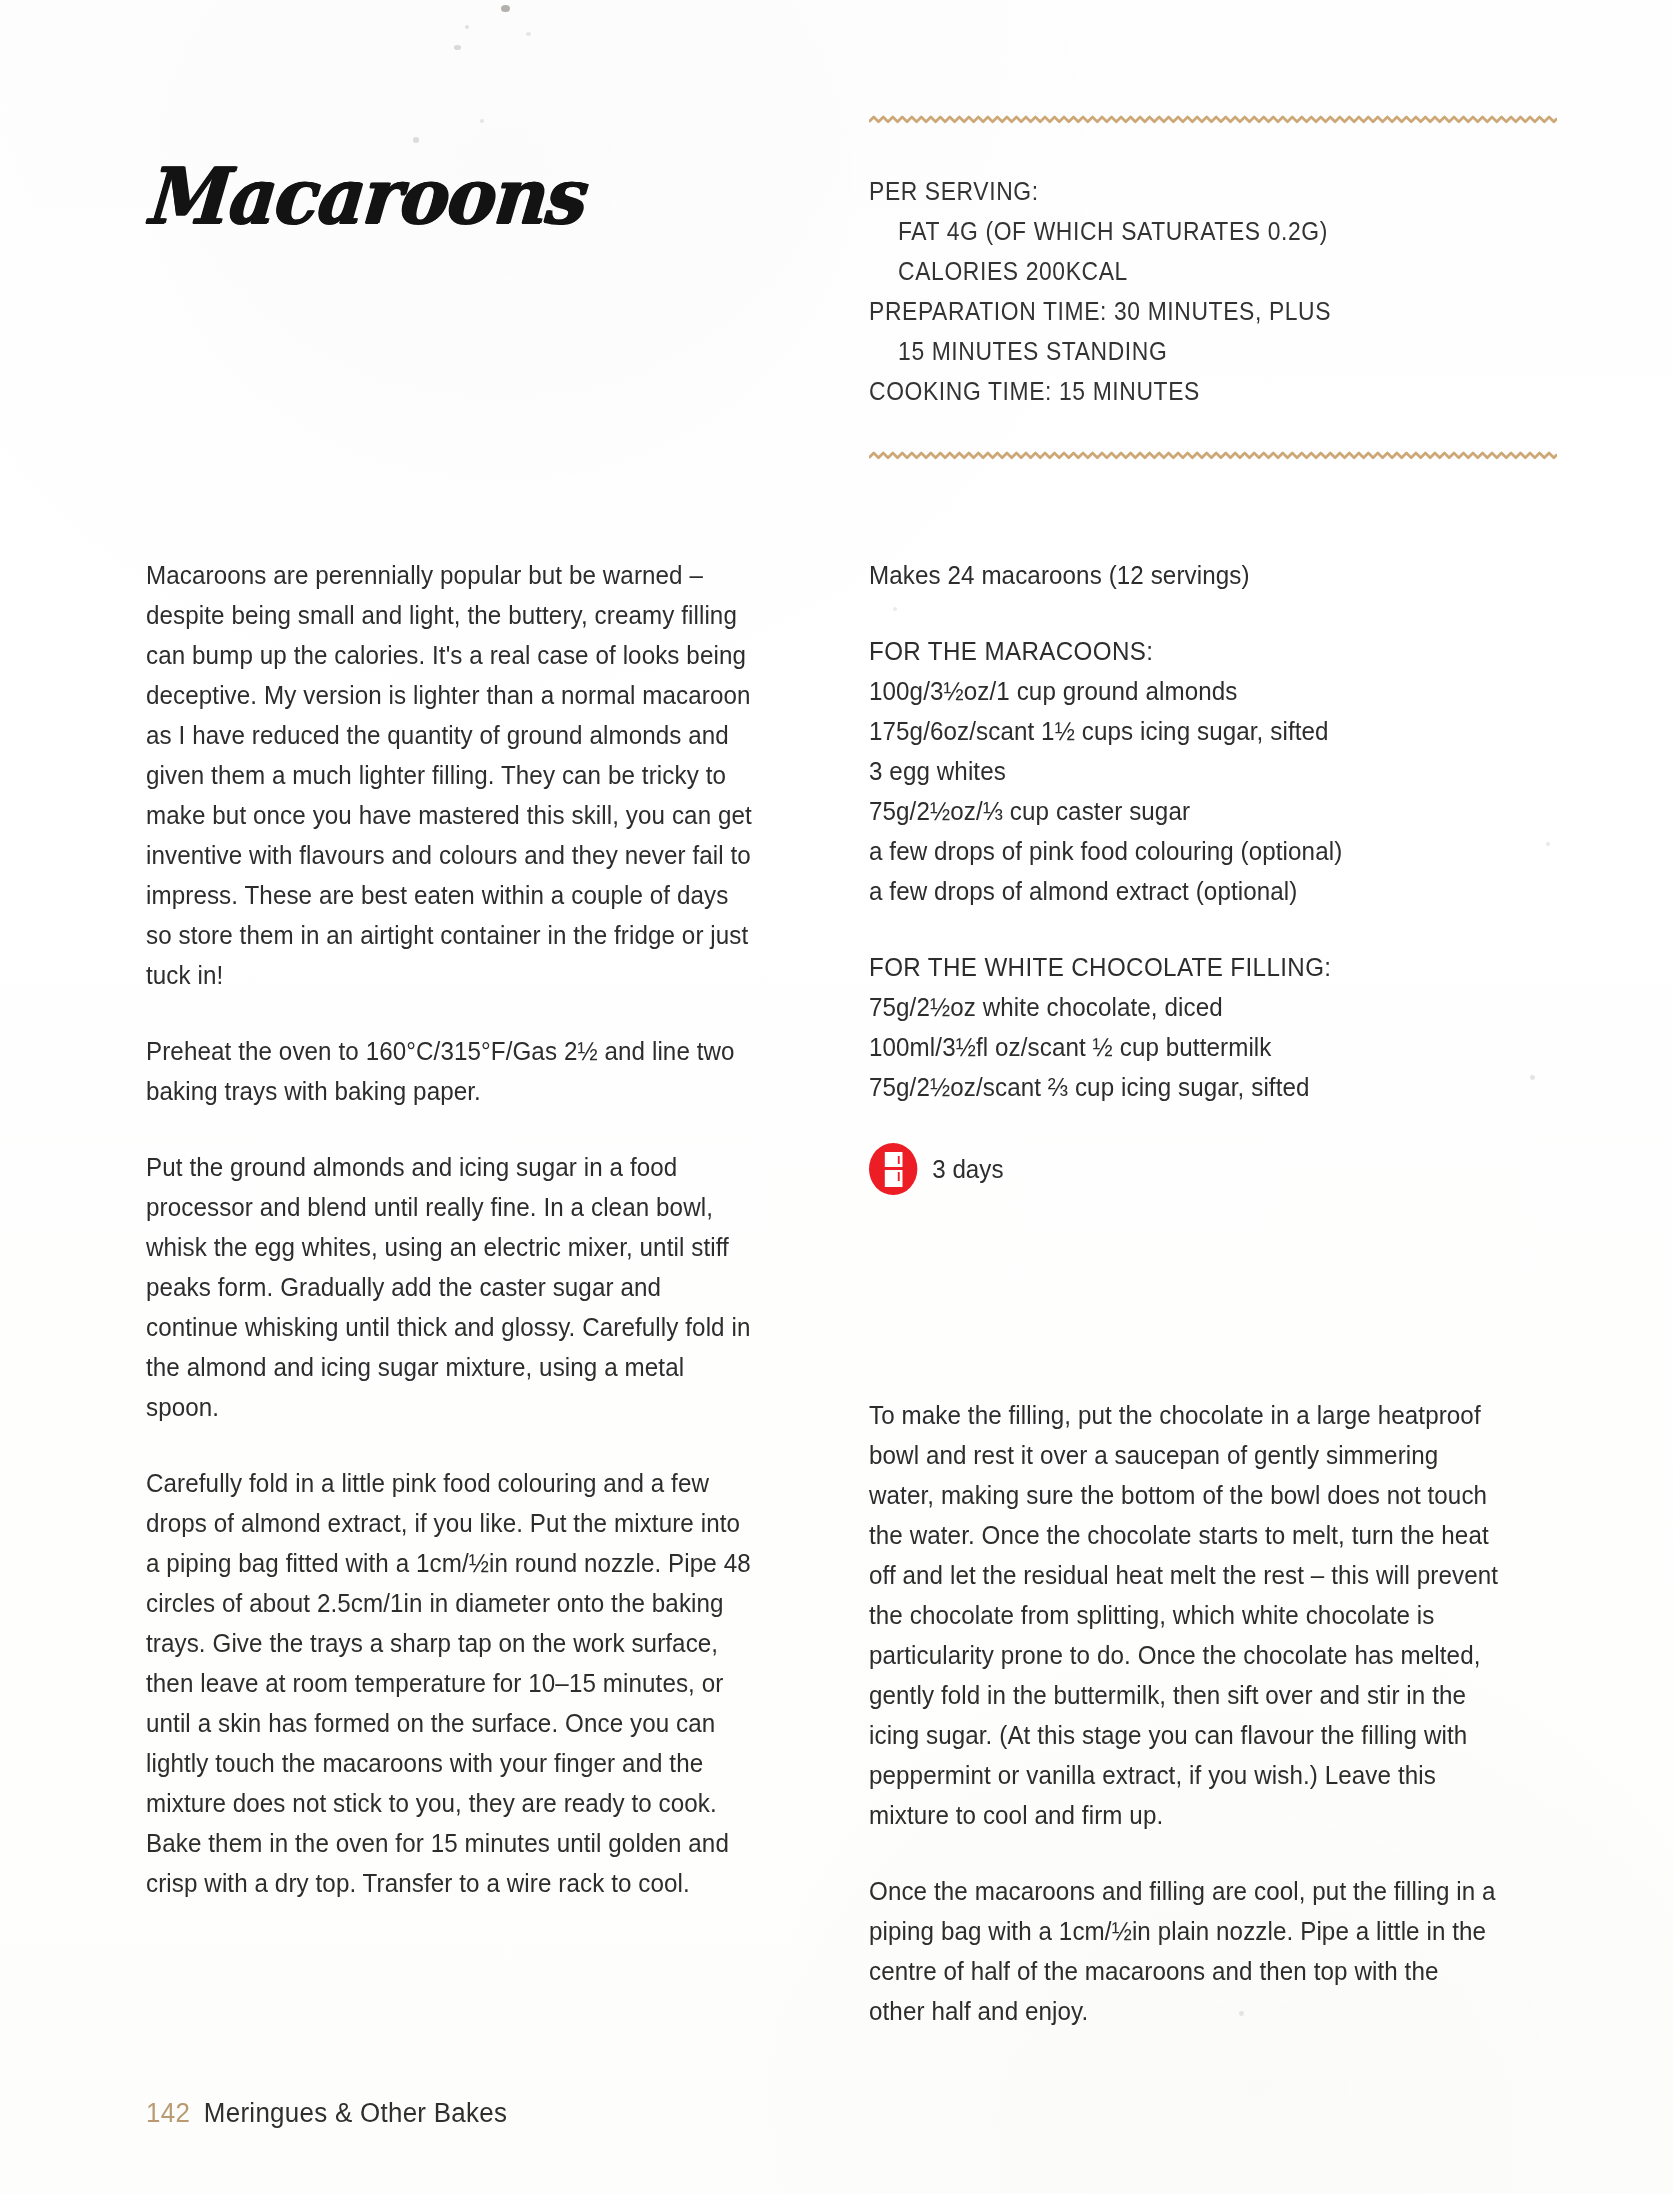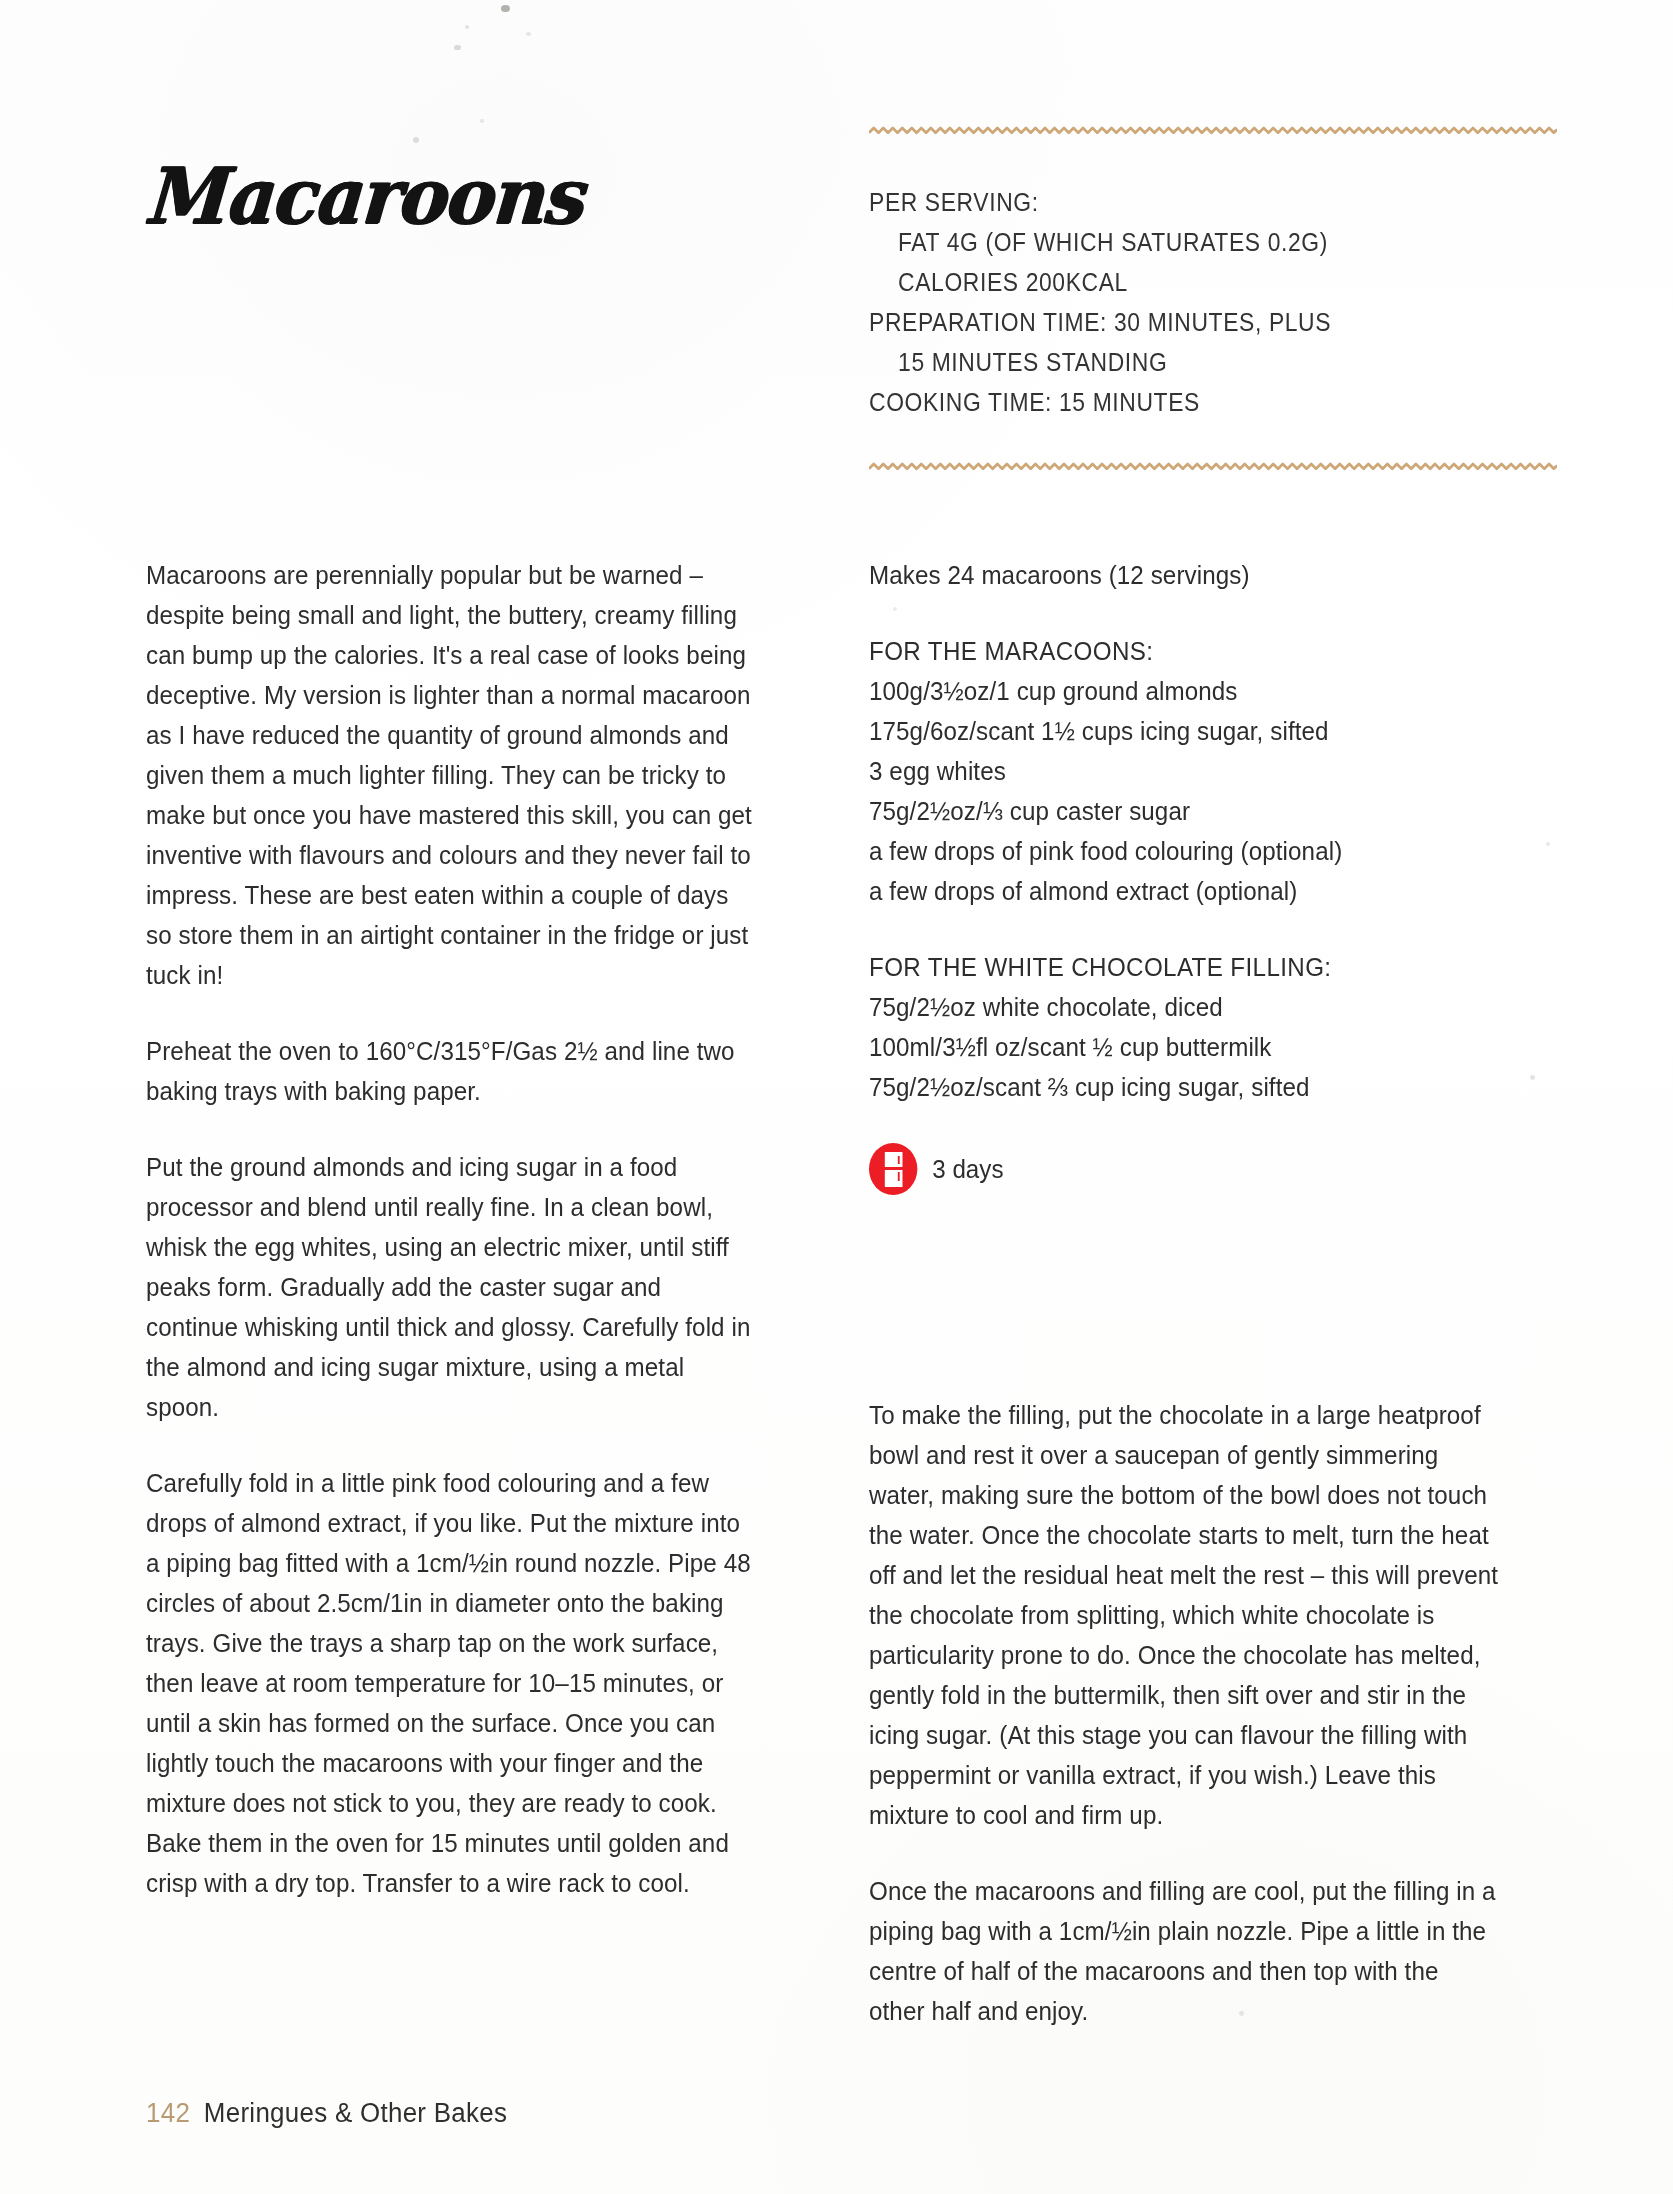--- a/index.html
+++ b/index.html
@@ -46,21 +46,21 @@
     transform: skewX(-6deg) scaleY(1.06);
     transform-origin: left bottom;
     white-space: nowrap;
     text-shadow: 1.3px 0 0 #131313, -0.5px 0 0 #131313, 0 0.9px 0 #131313;
   }
 
   
   .nutrition-panel {
     position: absolute;
     left: 869px;
-    top: 124px;
+    top: 113px;
     width: 688px;
   }
   .wavy-rule {
     width: 100%;
     height: 14.3px;
     display: block;
   }
   .wavy-rule.top { margin-bottom: 44px; }
   .wavy-rule.bottom { margin-top: 38px; }
   .nutrition-lines {

